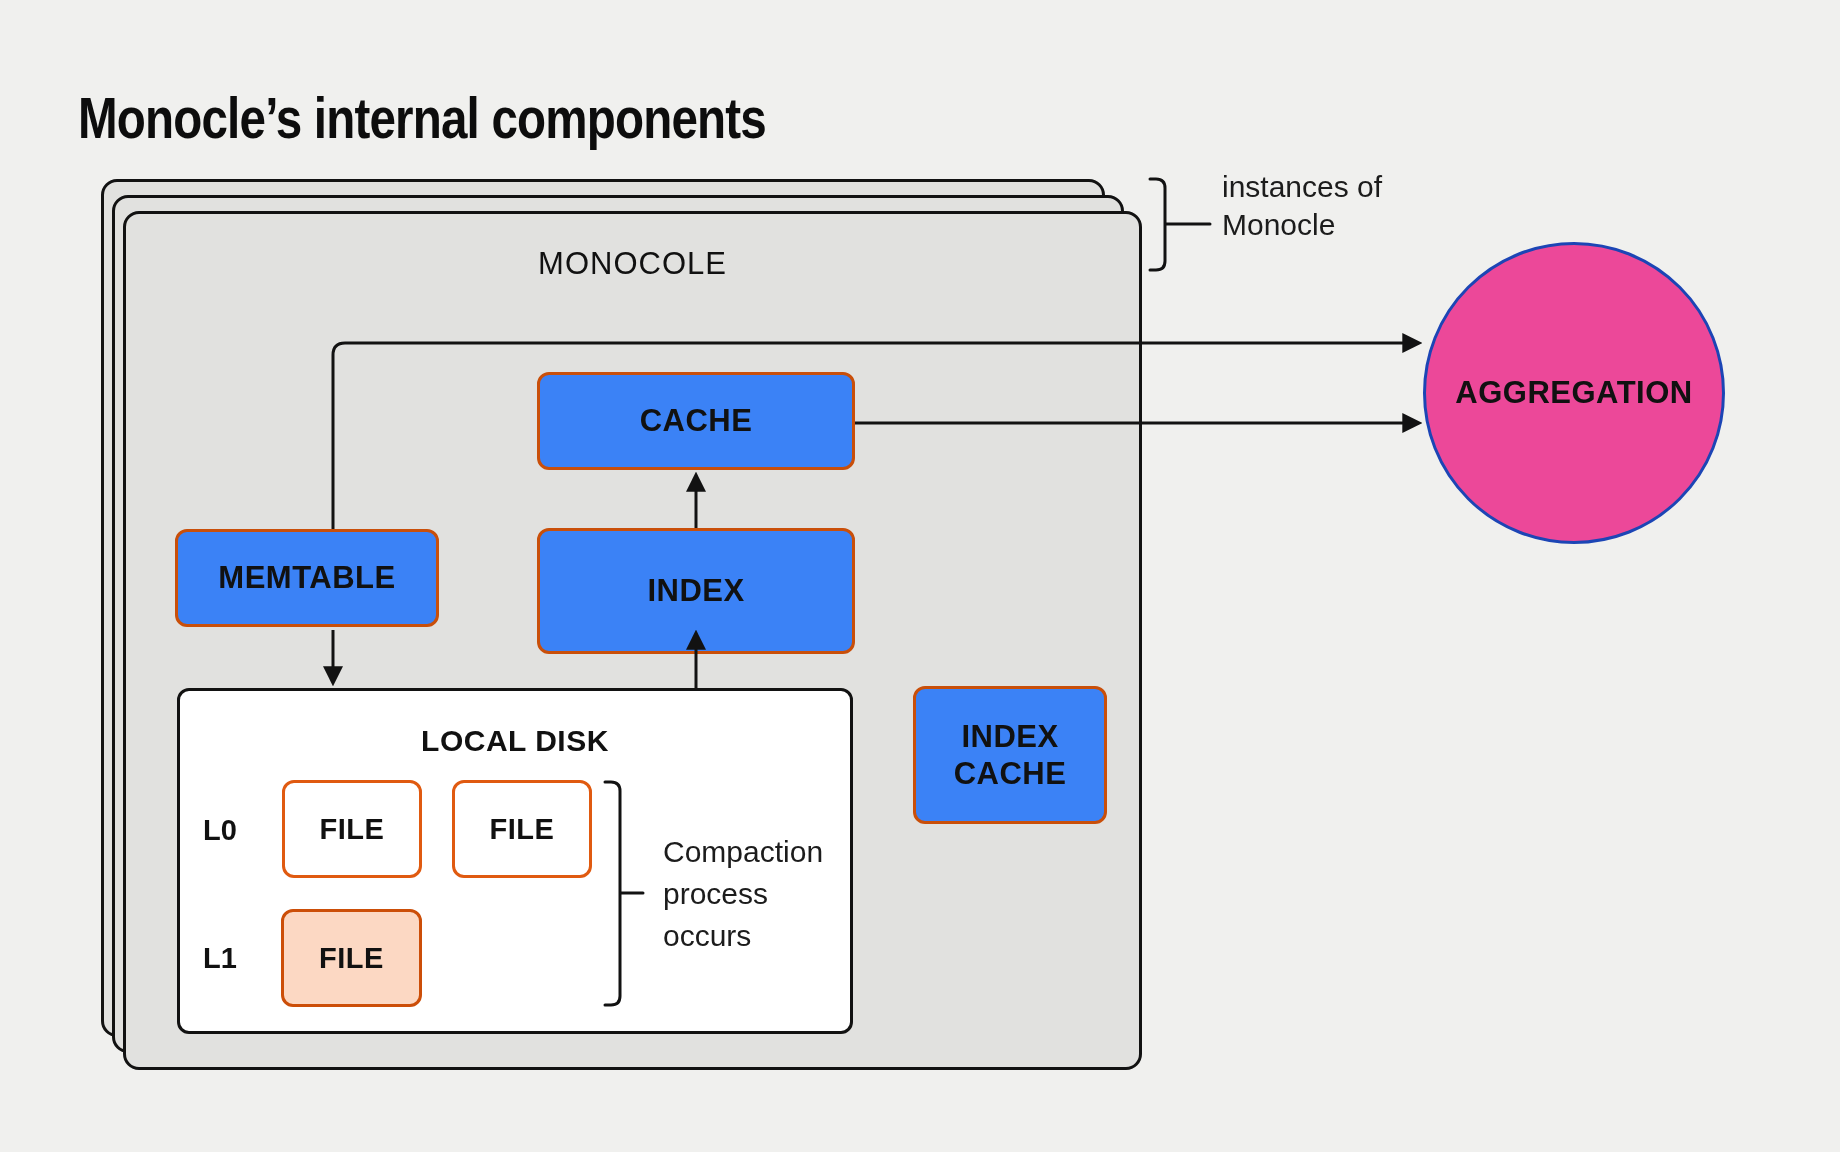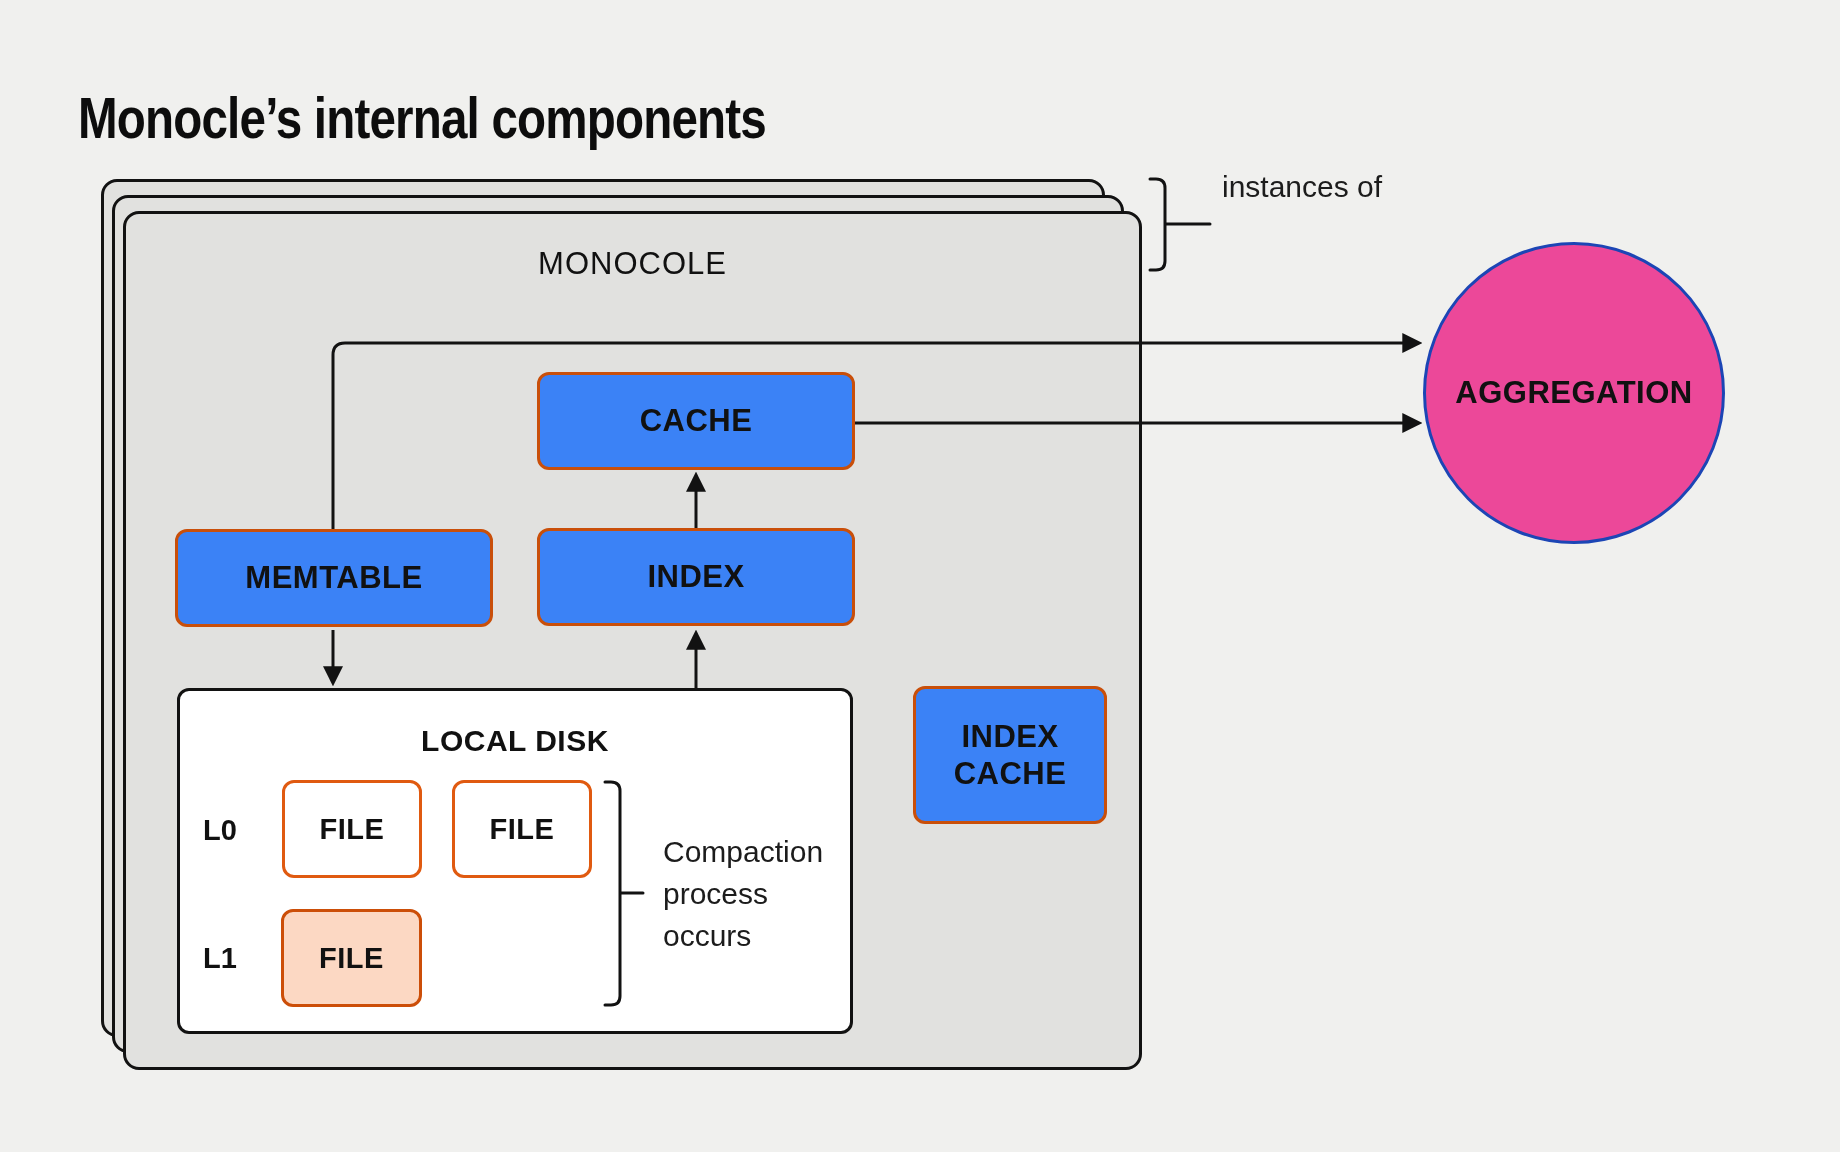--- a/index.html
+++ b/index.html
@@ -29,22 +29,22 @@
     left:123px;top:246px;width:1019px;text-align:center;
     font-size:31px;font-weight:400;letter-spacing:1px;
   }
 
   .node{
     background:#3b82f6;border:3px solid #c94f0a;border-radius:12px;
     display:flex;align-items:center;justify-content:center;
     font-size:31px;font-weight:700;text-align:center;letter-spacing:0.5px;
   }
   .node-cache   {left:537px;top:372px;width:318px;height:98px;}
-  .node-memtable{left:175px;top:529px;width:318px;height:98px;}
-  .node-index   {left:537px;top:528px;width:318px;height:98px;}
+  .node-memtable{left:175px;top:529px;width:264px;height:98px;}
+  .node-index   {left:537px;top:528px;width:318px;height:126px;}
   .node-index-cache{left:913px;top:686px;width:194px;height:138px;line-height:37px;padding:14px 28px;}
 
   .local-disk{
     left:177px;top:688px;width:676px;height:346px;
     background:#ffffff;border:3px solid #121212;border-radius:12px;
   }
   .local-disk-label{
     left:177px;top:724px;width:676px;text-align:center;
     font-size:30px;font-weight:700;letter-spacing:0.5px;
   }
@@ -101,20 +101,21 @@
 <div class="abs level-label level-l0">L0</div>
 <div class="abs file file-empty file-l0-1">FILE</div>
 <div class="abs file file-empty file-l0-2">FILE</div>
 <div class="abs level-label level-l1">L1</div>
 <div class="abs file file-full file-l1-1">FILE</div>
 
 <div class="abs aggregation">AGGREGATION</div>
 
 <div class="abs note note-instances">
   <span>instances of</span>
+  <span>Monocle</span>
 </div>
 <div class="abs note note-compaction">
   <span>Compaction</span>
   <span>process</span>
   <span>occurs</span>
 </div>
 
 <svg class="abs overlay" viewBox="0 0 1840 1152" xmlns="http://www.w3.org/2000/svg">
   <defs>
     <marker id="arrow" viewBox="0 0 12 12" refX="1" refY="6" markerWidth="20" markerHeight="20" markerUnits="userSpaceOnUse" orient="auto">

